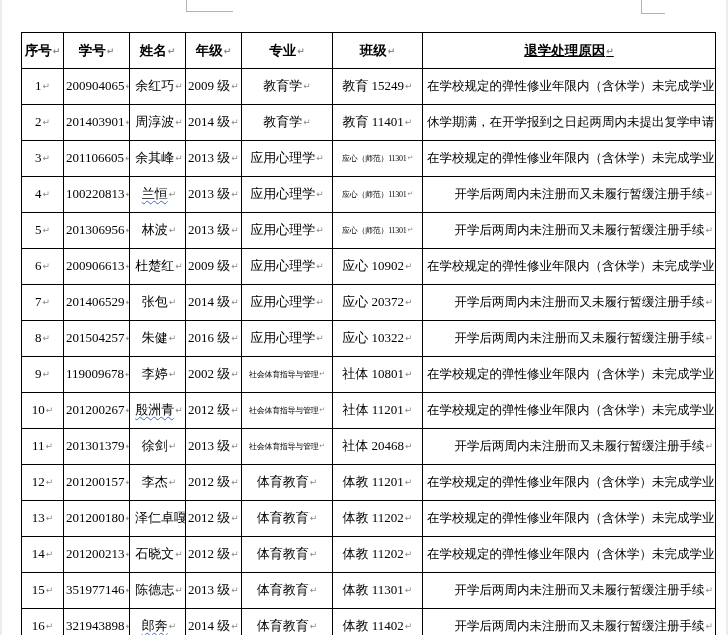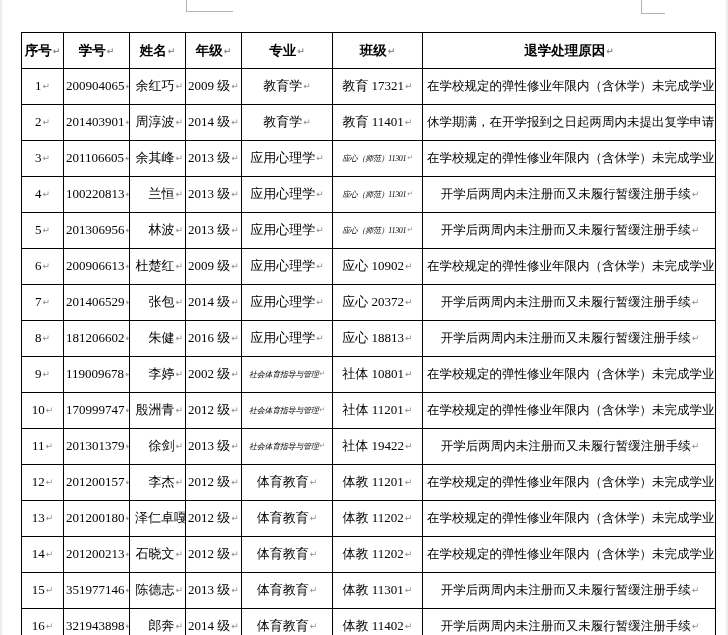--- a/index.html
+++ b/index.html
@@ -37,31 +37,32 @@
     overflow:hidden;
     line-height:1.15;
   }
   .doc-table th{font-weight:bold;font-size:13.5px;}
   .col-index{width:42px;}
   .col-student_id{width:66px;}
   .col-name{width:56px;}
   .col-grade{width:56px;}
   .col-major{width:91px;}
   .col-class_name{width:90px;}
-  .col-reason{width:293px;}
-  td.cell-name{text-align:right;padding-left:5px;}
-  td.cell-reason{text-align:center;padding-left:4px;font-size:12.5px;margin-left:35px;}
-  td.small-fit{font-size:8px;letter-spacing:-0.3px;font-style:italic;}
+  .col-reason{width:293px;text-decoration:underline;}
+  td.cell-name{text-align:center;padding-left:5px;}
+  td.cell-reason{text-align:right;padding-left:4px;font-size:12.5px;margin-left:35px;}
+  td.small-fit{font-size:8px;letter-spacing:-0.3px;}
   .pmark{
     font-size:9px;color:#8a8a8a;margin-left:1px;
     font-family:"DejaVu Sans","Liberation Sans",sans-serif;
     vertical-align:1px;
   }
   td.small-fit .pmark{font-size:7px;}
   .wavy{
+    text-decoration:underline;
     text-decoration-style:wavy;
     text-decoration-color:#3a6bc9;
     text-decoration-thickness:1px;
     text-underline-offset:2px;
   }
 </style>
 </head>
 <body>
 
 <div class="page">
@@ -89,21 +90,21 @@
           <th class="col-reason"><span>退学处理原因</span><span class="pmark">↵</span></th>
         </tr>
       </thead>
     <tbody id="body-rows">
         <tr>
           <td class="cell-index"><span>1</span><span class="pmark">↵</span></td>
           <td class="cell-student_id"><span>200904065</span><span class="pmark">↵</span></td>
           <td class="cell-name"><span>余红巧</span><span class="pmark">↵</span></td>
           <td class="cell-grade"><span>2009 级</span><span class="pmark">↵</span></td>
           <td class="cell-major"><span>教育学</span><span class="pmark">↵</span></td>
-          <td class="cell-class_name"><span>教育 17321</span><span class="pmark">↵</span></td>
+          <td class="cell-class_name"><span>教育 15249</span><span class="pmark">↵</span></td>
           <td class="cell-reason"><span>在学校规定的弹性修业年限内（含休学）未完成学业</span></td>
         </tr>
         <tr>
           <td class="cell-index"><span>2</span><span class="pmark">↵</span></td>
           <td class="cell-student_id"><span>201403901</span><span class="pmark">↵</span></td>
           <td class="cell-name"><span>周淳波</span><span class="pmark">↵</span></td>
           <td class="cell-grade"><span>2014 级</span><span class="pmark">↵</span></td>
           <td class="cell-major"><span>教育学</span><span class="pmark">↵</span></td>
           <td class="cell-class_name"><span>教育 11401</span><span class="pmark">↵</span></td>
           <td class="cell-reason"><span>休学期满，在开学报到之日起两周内未提出复学申请</span></td>
@@ -148,52 +149,52 @@
           <td class="cell-index"><span>7</span><span class="pmark">↵</span></td>
           <td class="cell-student_id"><span>201406529</span><span class="pmark">↵</span></td>
           <td class="cell-name"><span>张包</span><span class="pmark">↵</span></td>
           <td class="cell-grade"><span>2014 级</span><span class="pmark">↵</span></td>
           <td class="cell-major"><span>应用心理学</span><span class="pmark">↵</span></td>
           <td class="cell-class_name"><span>应心 20372</span><span class="pmark">↵</span></td>
           <td class="cell-reason"><span>开学后两周内未注册而又未履行暂缓注册手续</span><span class="pmark">↵</span></td>
         </tr>
         <tr>
           <td class="cell-index"><span>8</span><span class="pmark">↵</span></td>
-          <td class="cell-student_id"><span>181206602</span><span class="pmark">↵</span></td>
+          <td class="cell-student_id"><span>201504257</span><span class="pmark">↵</span></td>
           <td class="cell-name"><span>朱健</span><span class="pmark">↵</span></td>
           <td class="cell-grade"><span>2016 级</span><span class="pmark">↵</span></td>
           <td class="cell-major"><span>应用心理学</span><span class="pmark">↵</span></td>
-          <td class="cell-class_name"><span>应心 18813</span><span class="pmark">↵</span></td>
+          <td class="cell-class_name"><span>应心 10322</span><span class="pmark">↵</span></td>
           <td class="cell-reason"><span>开学后两周内未注册而又未履行暂缓注册手续</span><span class="pmark">↵</span></td>
         </tr>
         <tr>
           <td class="cell-index"><span>9</span><span class="pmark">↵</span></td>
           <td class="cell-student_id"><span>119009678</span><span class="pmark">↵</span></td>
           <td class="cell-name"><span>李婷</span><span class="pmark">↵</span></td>
           <td class="cell-grade"><span>2002 级</span><span class="pmark">↵</span></td>
           <td class="cell-major small-fit"><span>社会体育指导与管理</span><span class="pmark">↵</span></td>
           <td class="cell-class_name"><span>社体 10801</span><span class="pmark">↵</span></td>
           <td class="cell-reason"><span>在学校规定的弹性修业年限内（含休学）未完成学业</span></td>
         </tr>
         <tr>
           <td class="cell-index"><span>10</span><span class="pmark">↵</span></td>
-          <td class="cell-student_id"><span>170999747</span><span class="pmark">↵</span></td>
+          <td class="cell-student_id"><span>201200267</span><span class="pmark">↵</span></td>
           <td class="cell-name"><span class="wavy">殷洲青</span><span class="pmark">↵</span></td>
           <td class="cell-grade"><span>2012 级</span><span class="pmark">↵</span></td>
           <td class="cell-major small-fit"><span>社会体育指导与管理</span><span class="pmark">↵</span></td>
           <td class="cell-class_name"><span>社体 11201</span><span class="pmark">↵</span></td>
           <td class="cell-reason"><span>在学校规定的弹性修业年限内（含休学）未完成学业</span></td>
         </tr>
         <tr>
           <td class="cell-index"><span>11</span><span class="pmark">↵</span></td>
           <td class="cell-student_id"><span>201301379</span><span class="pmark">↵</span></td>
           <td class="cell-name"><span>徐剑</span><span class="pmark">↵</span></td>
           <td class="cell-grade"><span>2013 级</span><span class="pmark">↵</span></td>
           <td class="cell-major small-fit"><span>社会体育指导与管理</span><span class="pmark">↵</span></td>
-          <td class="cell-class_name"><span>社体 19422</span><span class="pmark">↵</span></td>
+          <td class="cell-class_name"><span>社体 20468</span><span class="pmark">↵</span></td>
           <td class="cell-reason"><span>开学后两周内未注册而又未履行暂缓注册手续</span><span class="pmark">↵</span></td>
         </tr>
         <tr>
           <td class="cell-index"><span>12</span><span class="pmark">↵</span></td>
           <td class="cell-student_id"><span>201200157</span><span class="pmark">↵</span></td>
           <td class="cell-name"><span>李杰</span><span class="pmark">↵</span></td>
           <td class="cell-grade"><span>2012 级</span><span class="pmark">↵</span></td>
           <td class="cell-major"><span>体育教育</span><span class="pmark">↵</span></td>
           <td class="cell-class_name"><span>体教 11201</span><span class="pmark">↵</span></td>
           <td class="cell-reason"><span>在学校规定的弹性修业年限内（含休学）未完成学业</span></td>

